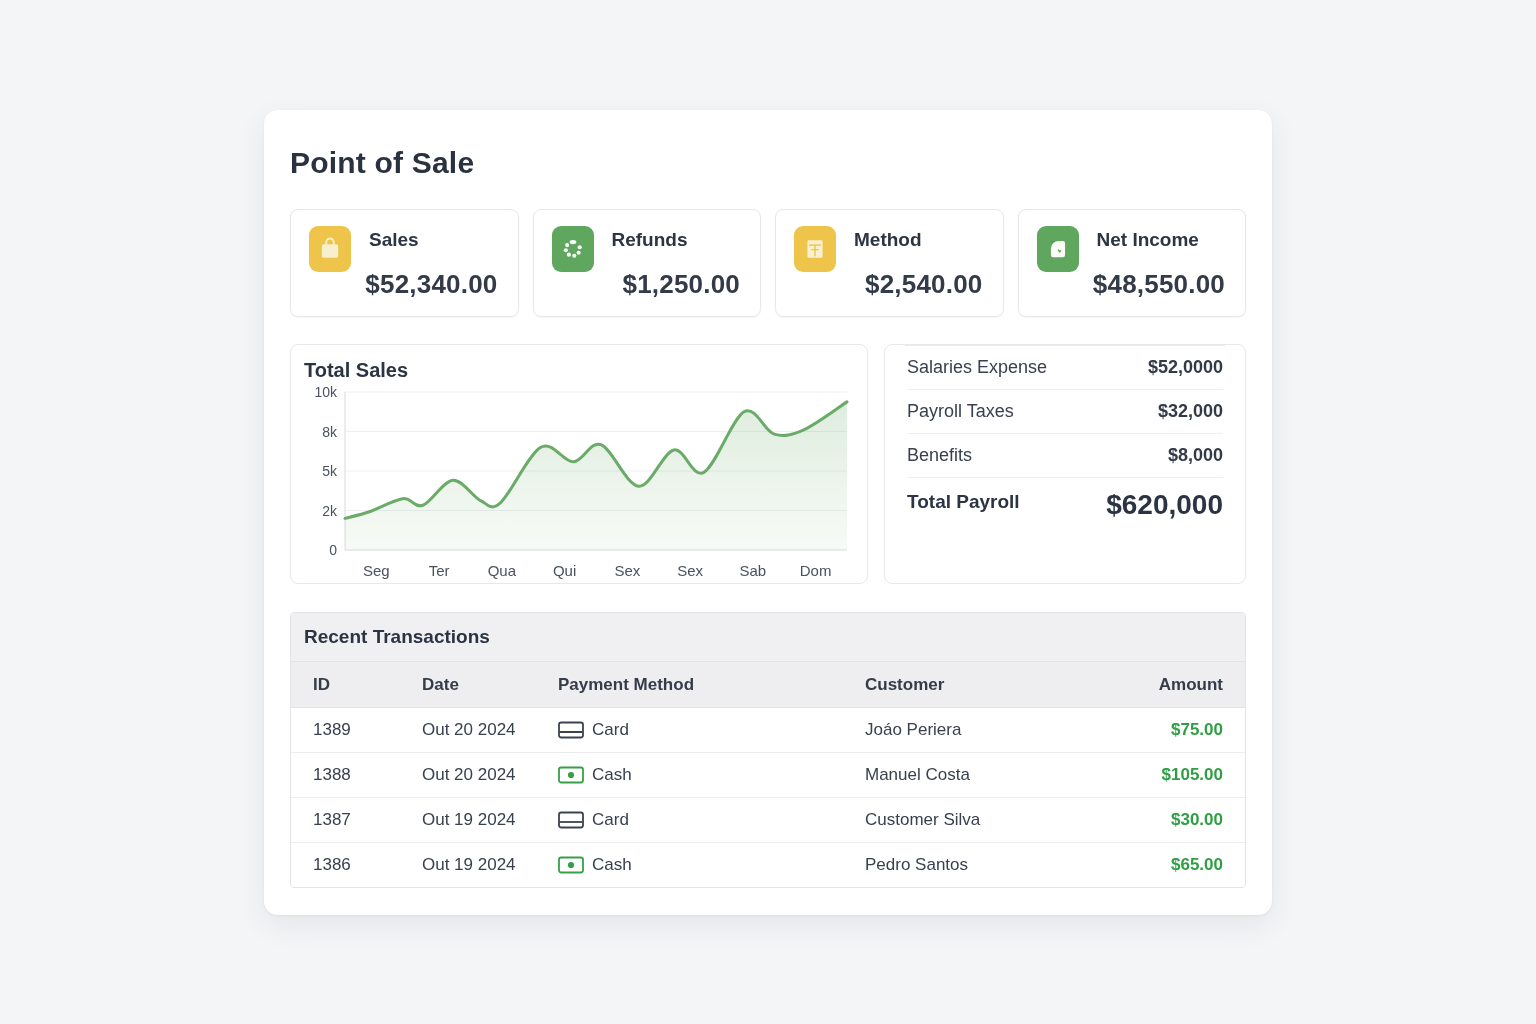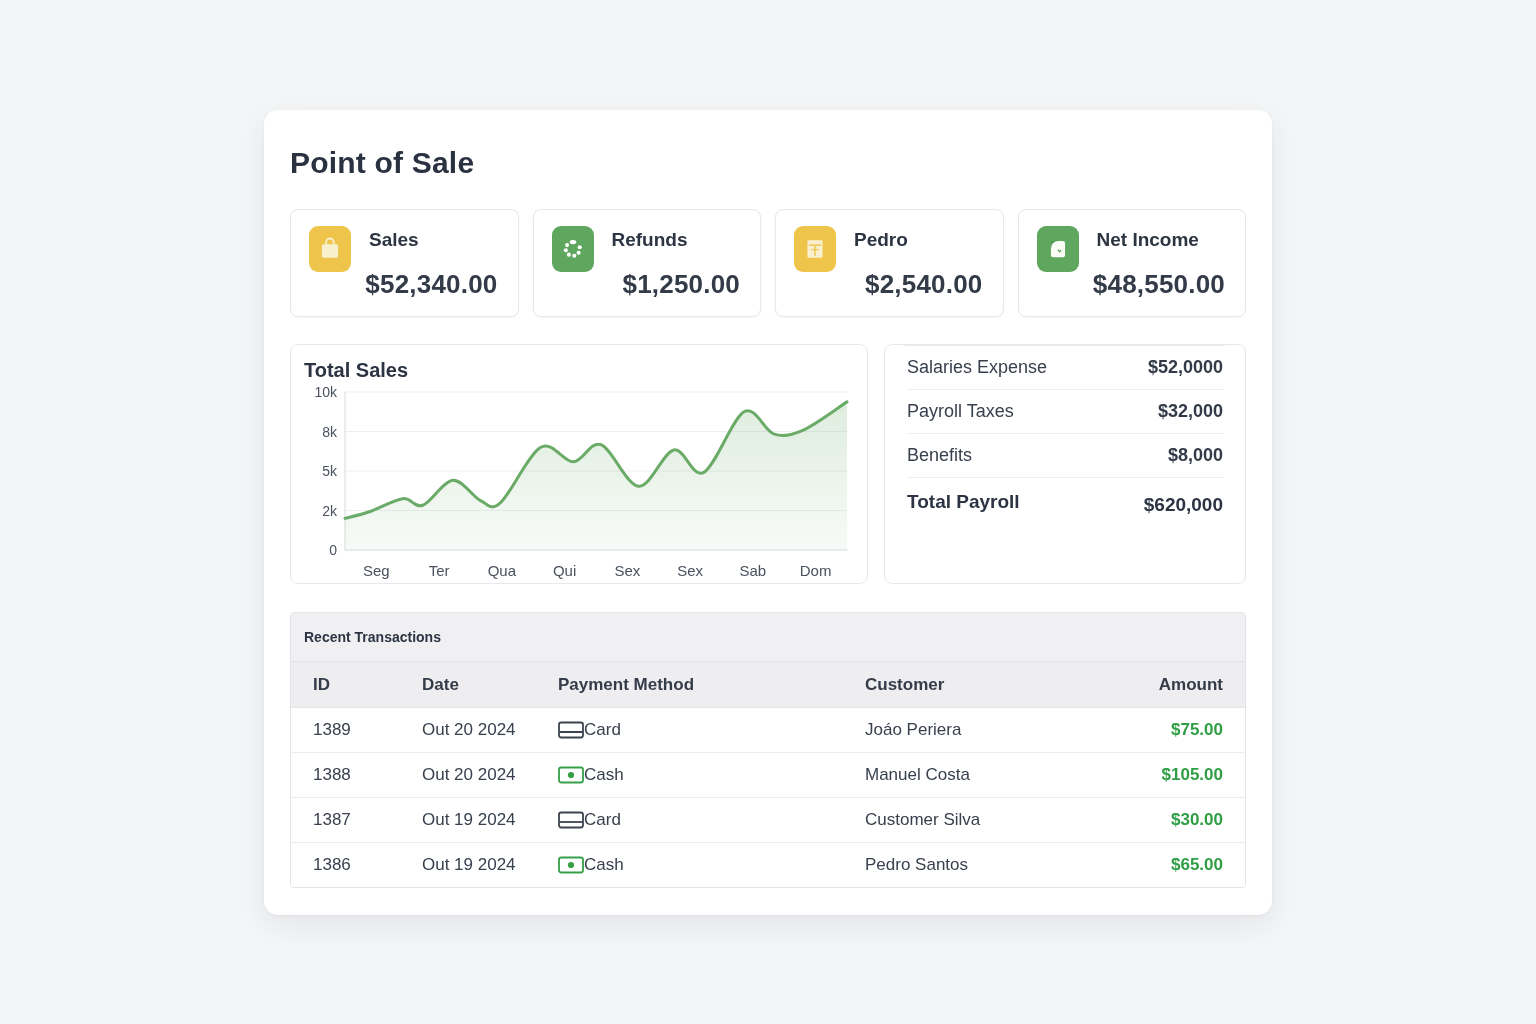--- a/index.html
+++ b/index.html
@@ -29,36 +29,36 @@
   .payroll-panel{flex:1;padding:0 22px;}
   .payroll-title{margin:17px 0 13px 0;font-size:19px;font-weight:700;color:#2c3443;
     border-bottom:0;}
   .payroll-divider{height:1px;background:#e9ebed;margin:0 -2px;}
   .p-row{display:flex;justify-content:space-between;align-items:center;height:43px;
     border-bottom:1px solid #edeef1;}
   .p-row .p-label{font-size:18px;color:#39404e;}
   .p-row .p-value{font-size:18px;font-weight:700;color:#323a48;}
   .p-row.total{border-bottom:0;height:47px;}
   .p-row.total .p-label{font-size:19px;font-weight:700;color:#2c3443;}
-  .p-row.total .p-value{font-size:19px;font-weight:700;color:#2c3443;margin-top:7px;}
+  .p-row.total .p-value{font-size:28px;font-weight:700;color:#2c3443;margin-top:7px;}
   
   .tx{margin-top:28px;border:1px solid #e3e4e8;border-radius:4px;overflow:hidden;}
   .tx-titlebar{height:48px;background:#f0f0f2;border-bottom:1px solid #e2e3e6;
     display:flex;align-items:center;padding:0 13px;}
-  .tx-title{font-size:14px;font-weight:700;color:#2c3443;}
+  .tx-title{font-size:19px;font-weight:700;color:#2c3443;}
   .tx-grid{display:grid;grid-template-columns:109px 136px 307px 1fr 126px;
     align-items:center;padding:0 22px;}
   .tx-head{height:45px;background:#eeeef1;border-bottom:1px solid #e4e5e8;}
   .tx-head .col{font-size:17px;font-weight:700;color:#353c49;}
   .tx-row{height:44px;background:#fff;border-bottom:1px solid #ebecef;cursor:pointer;}
   .tx-row:last-child{border-bottom:0;}
   .cell{font-size:17px;color:#39404e;}
   .cell.amount,.col.amount{text-align:right;}
   .cell.amount{color:#2f9e44;font-weight:700;}
-  .pm{display:flex;align-items:center;gap:0;}
+  .pm{display:flex;align-items:center;gap:8px;}
   .pm svg{display:block;}
 </style>
 </head>
 <body>
 
 <div class="dashboard">
 
   <h1 class="page-title">Point of Sale</h1>
 
   <div class="stats">
@@ -92,21 +92,21 @@
 
     <div class="stat">
       <div class="stat-icon yellow">
         <svg width="26" height="26" viewBox="0 0 24 24">
           <rect x="5" y="4" width="14" height="16" rx="1.2" fill="#f9f0cf"></rect>
           <line x1="6.4" y1="8.4" x2="17.6" y2="8.4" stroke="#eec54a" stroke-width="1.3"></line>
           <line x1="12" y1="8.4" x2="12" y2="18.6" stroke="#eec54a" stroke-width="1.3"></line>
           <line x1="8.6" y1="12.6" x2="15.4" y2="12.6" stroke="#eec54a" stroke-width="1.1"></line>
         </svg>
       </div>
-      <div class="stat-label">Pedro</div>
+      <div class="stat-label">Method</div>
       <div class="stat-value">$2,540.00</div>
     </div>
 
     <div class="stat">
       <div class="stat-icon green">
         <svg width="26" height="26" viewBox="0 0 24 24">
           <rect x="5.5" y="4.5" width="13" height="15" rx="2" fill="#fcfcf6"></rect>
           <path d="M5.5 11.5 A 7 7 0 0 1 12.5 4.5 L5.5 4.5 Z" fill="#569c56"></path>
           <path d="M12 12.5 l1.6 2 l1.2 -1.2" fill="none" stroke="#569c56" stroke-width="1.2"></path>
         </svg>

